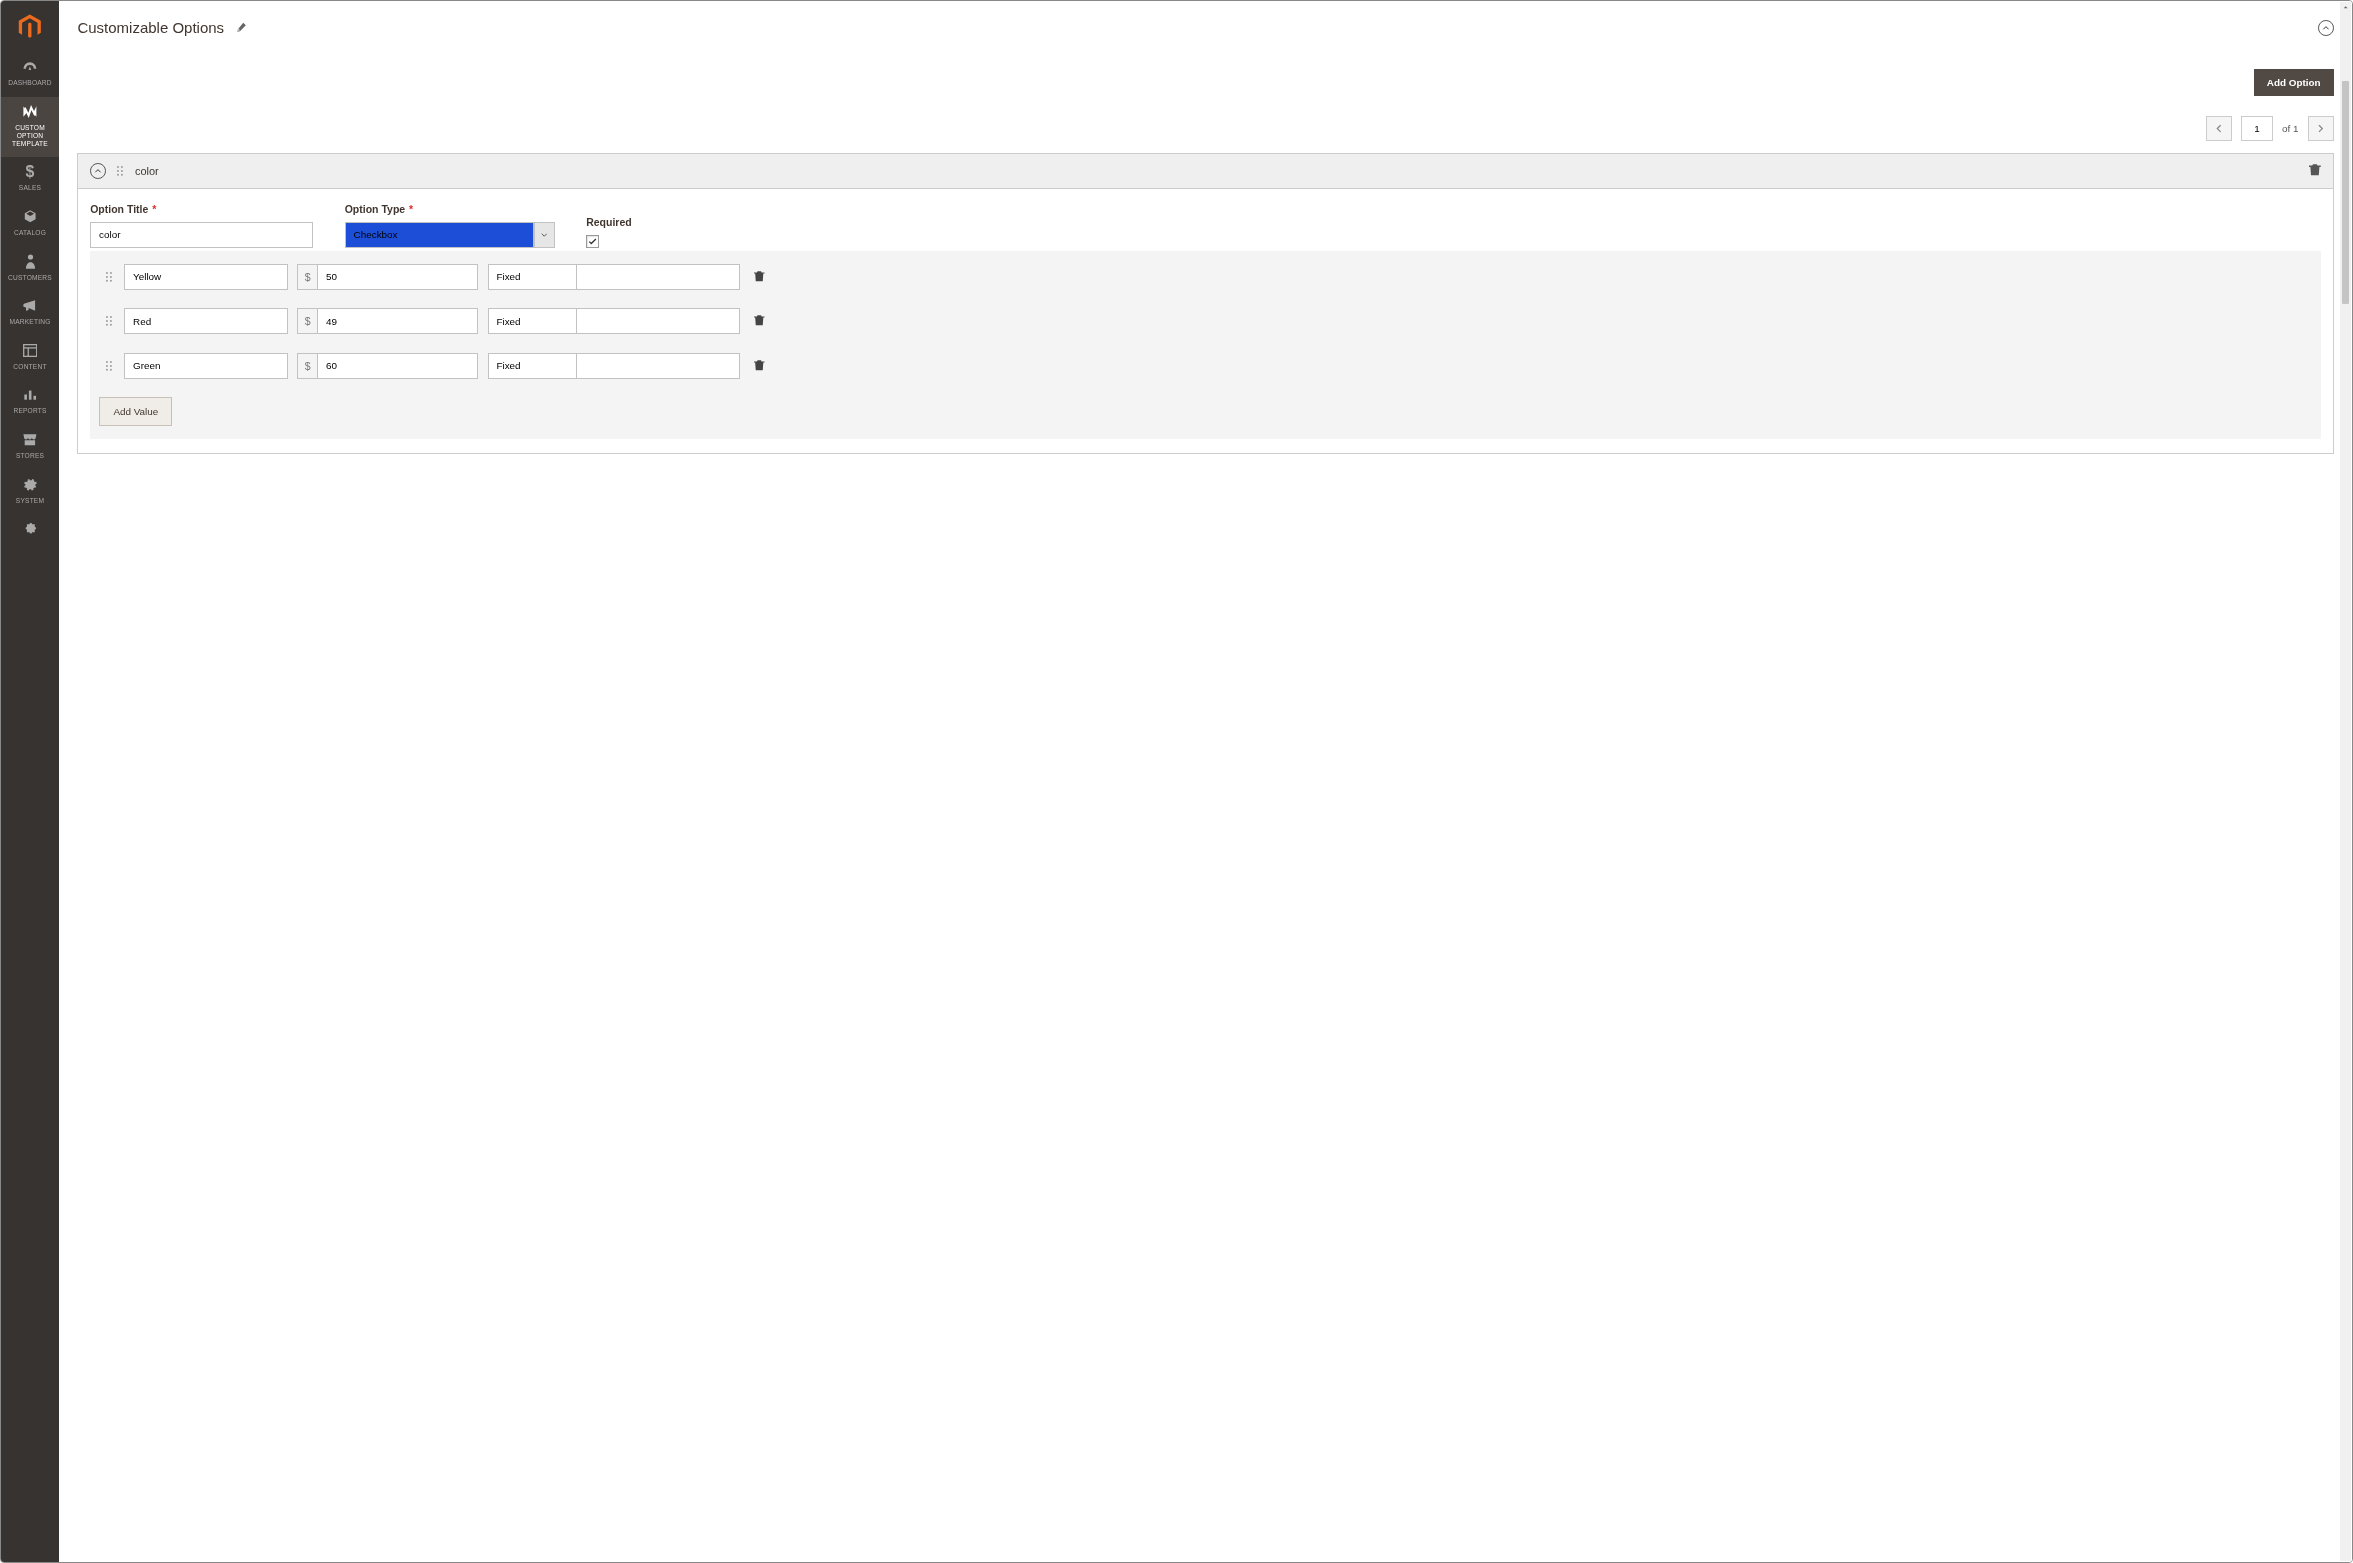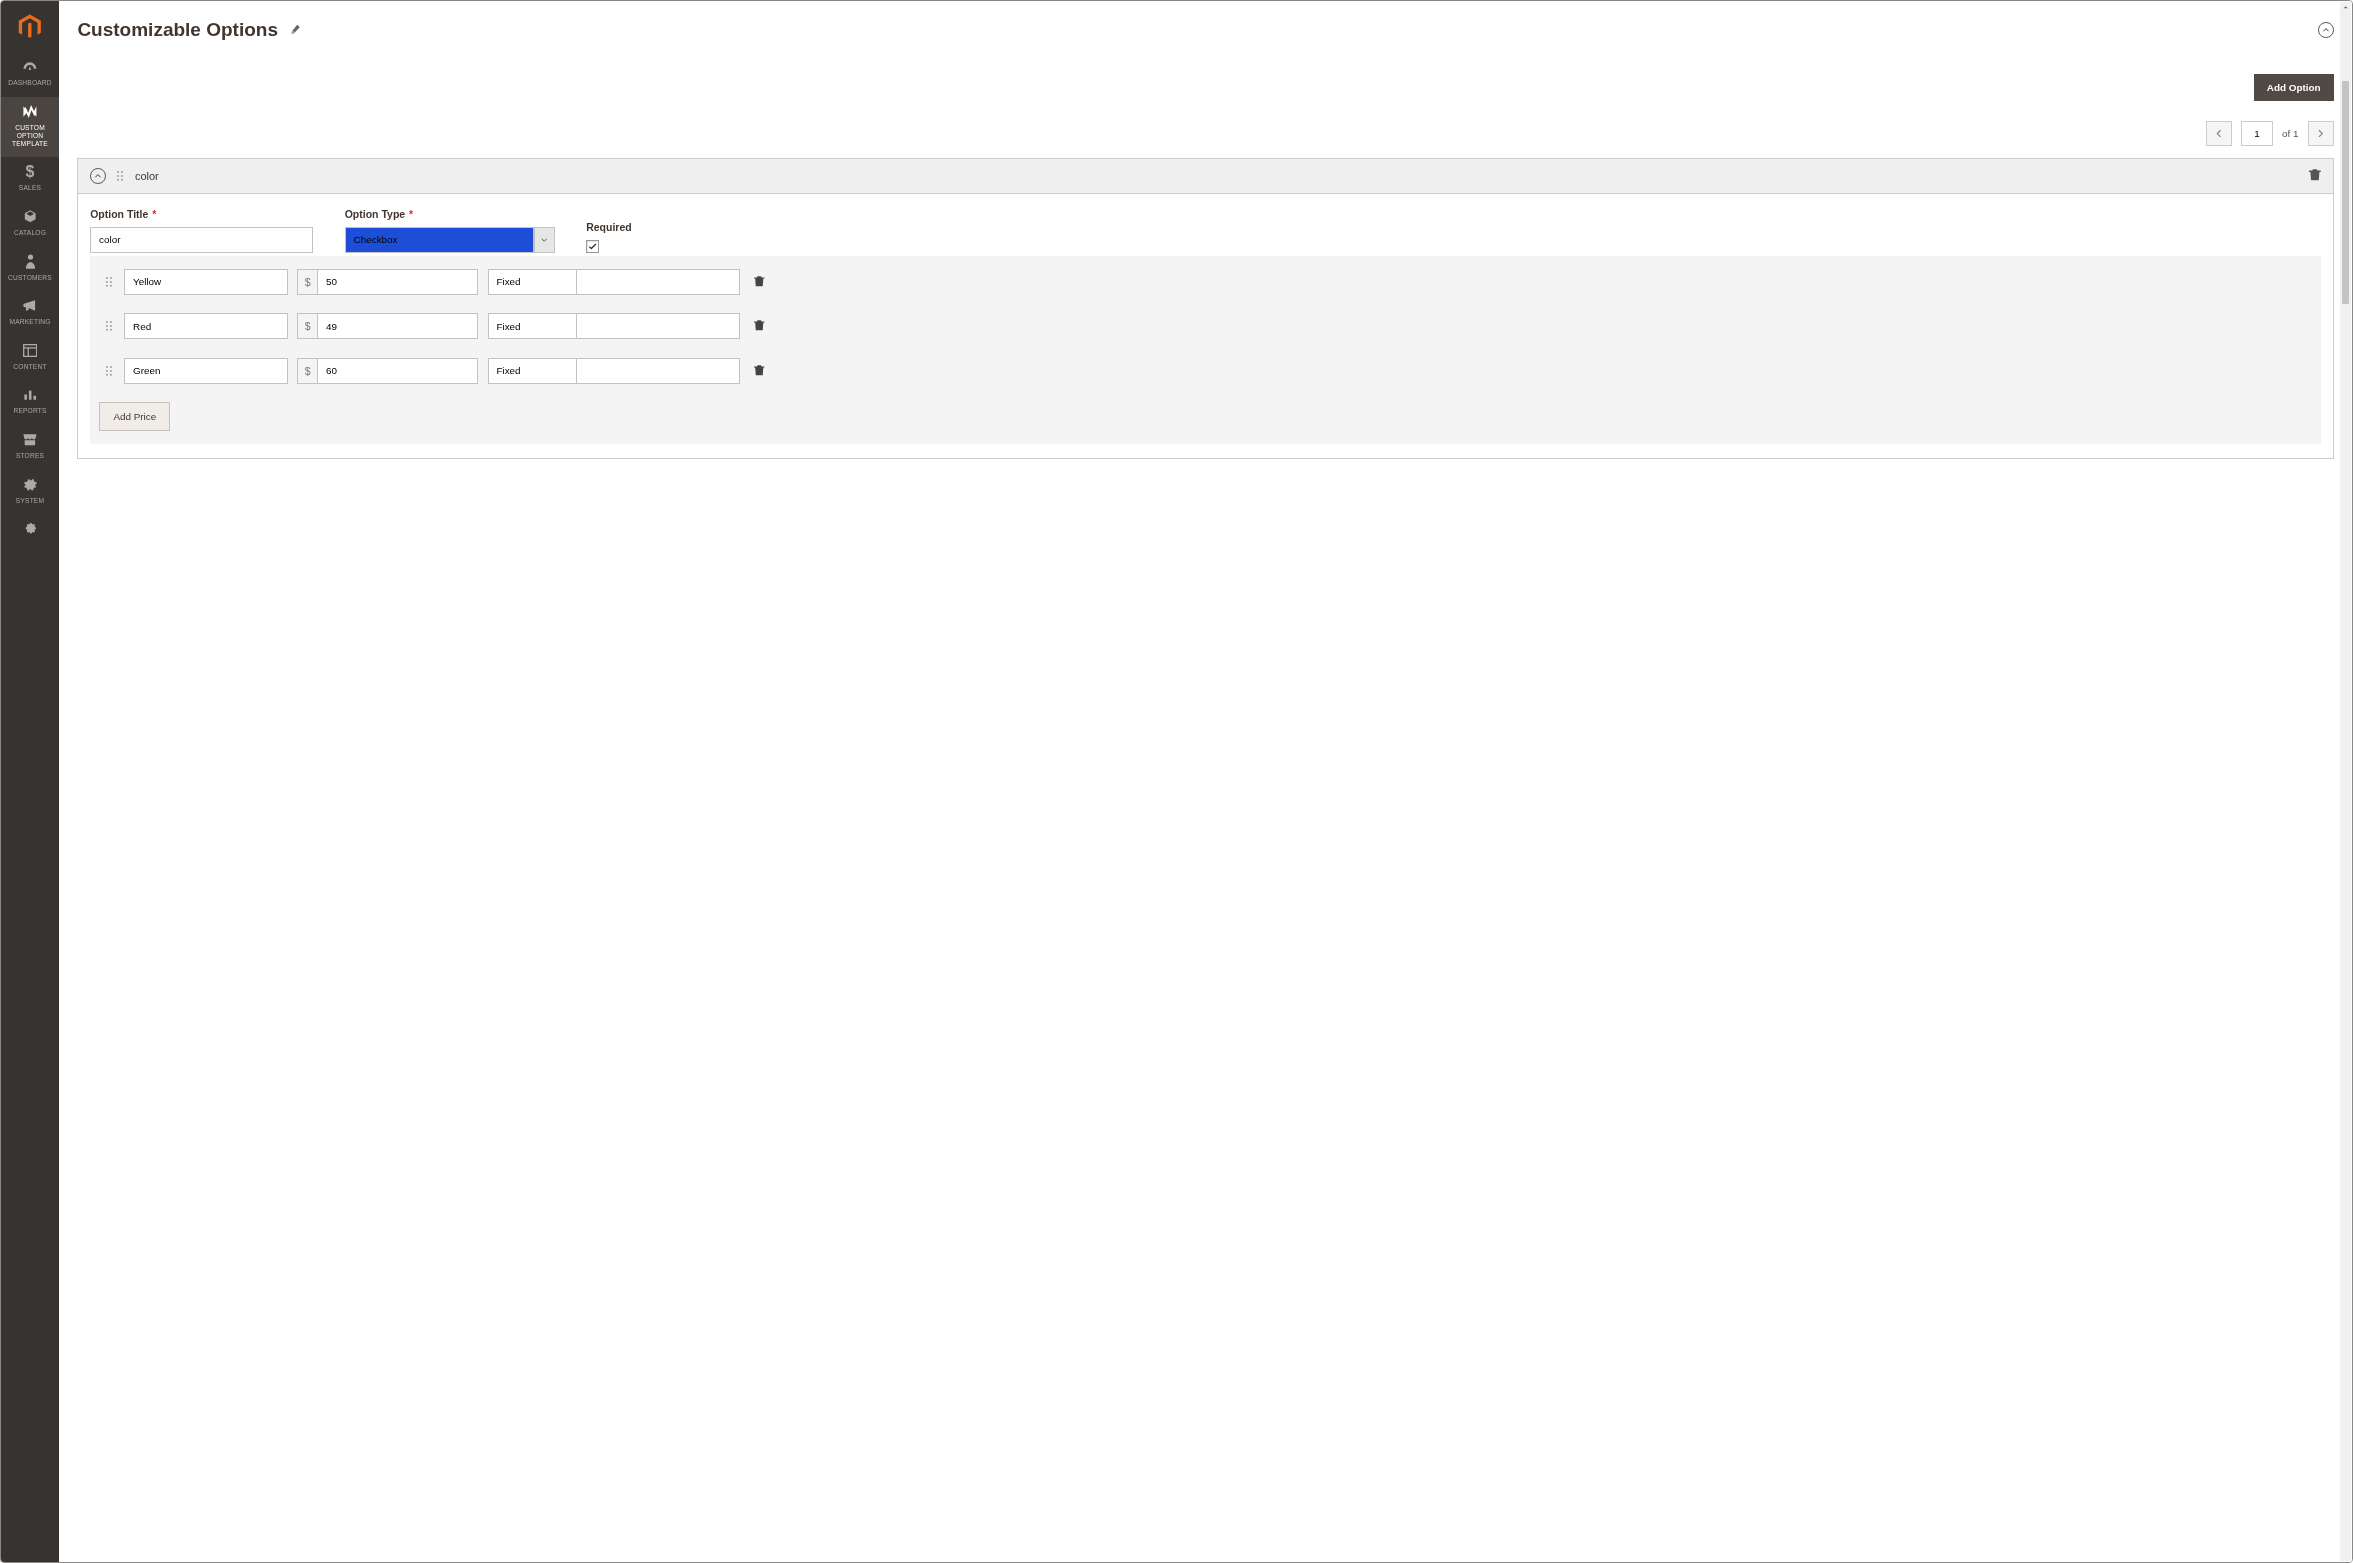--- a/index.html
+++ b/index.html
@@ -14,21 +14,21 @@
 .sidebar-item .label { letter-spacing: 0.2px; }
 .main { flex: 1; display: flex; flex-direction: column; background: #fff; overflow-y: auto; }
 .header { display: flex; align-items: center; justify-content: space-between; padding: 13px 18.4px 18.4px 18.4px; border-bottom: 0.7px solid #ddd; }
 .header h1 { font-size: 22px; font-weight: 400; color: #41362f; }
 .btn-primary { background: #eb5202; color: #fff; border: none; padding: 9.2px 14.4px; font-size: 11.8px; font-weight: 600; cursor: pointer; }
 .btn-dark { background: #514943; color: #fff; border: none; padding: 7.9px 13px; font-size: 9.9px; font-weight: 600; cursor: pointer; }
 .btn-light { background: #f0ede9; color: #41362f; border: 0.7px solid #c7c1b8; padding: 7.9px 13px; font-size: 9.9px; font-weight: 400; cursor: pointer; }
 .content { padding: 18.4px; }
 .section-head { display: flex; align-items: center; justify-content: space-between; margin-bottom: 33px; }
 .section-head-left { display: flex; align-items: center; gap: 11.8px; }
-.section-head h2 { font-size: 19px; font-weight: 700; color: #41362f; }
+.section-head h2 { font-size: 15px; font-weight: 400; color: #41362f; }
 .pencil-icon { color: #666; cursor: pointer; }
 .collapse-circle { width: 15.8px; height: 15.8px; border: 1px solid #555; border-radius: 50%; display: flex; align-items: center; justify-content: center; cursor: pointer; }
 .collapse-circle svg { width: 7.9px; height: 7.9px; }
 .toolbar-row { display: flex; justify-content: flex-end; margin-bottom: 19.7px; }
 .pager { display: flex; justify-content: flex-end; align-items: center; gap: 9.2px; margin-bottom: 11.8px; }
 .pager-btn { width: 26px; height: 25px; border: 0.7px solid #ccc; background: #f5f5f5; display: flex; align-items: center; justify-content: center; cursor: pointer; color: #888; }
 .pager-input { width: 31.5px; height: 25px; border: 0.7px solid #ccc; text-align: center; font-size: 9.9px; }
 .pager-text { font-size: 9.9px; color: #555; }
 .option-card { border: 0.7px solid #ccc; }
 .option-card-head { background: #efefef; border-bottom: 0.7px solid #ccc; padding: 9.2px 11.8px; display: flex; align-items: center; gap: 10.5px; }
@@ -343,21 +343,21 @@
                     </svg>
                   </div>
               </div>
               <input class="sku-in" value="" style="">
               <span class="row-trash"><svg width="10.5" height="11.8" viewBox="0 0 18 20">
                     <path fill="currentColor" d="M2 5h14l-1 14H3L2 5zm4-3h6l1 2H5l1-2zM0 4h18v2H0z"></path>
                   </svg></span>
             </div>
 
             <div class="add-value-wrap">
-              <button class="btn-light">Add Price</button>
+              <button class="btn-light">Add Value</button>
             </div>
           </div>
         </div>
       </div>
     </div>
   </div>
 
   <div class="scrollbar-track">
     <div class="scrollbar-up">
         <svg width="5.3" height="3.9" viewBox="0 0 8 6">

